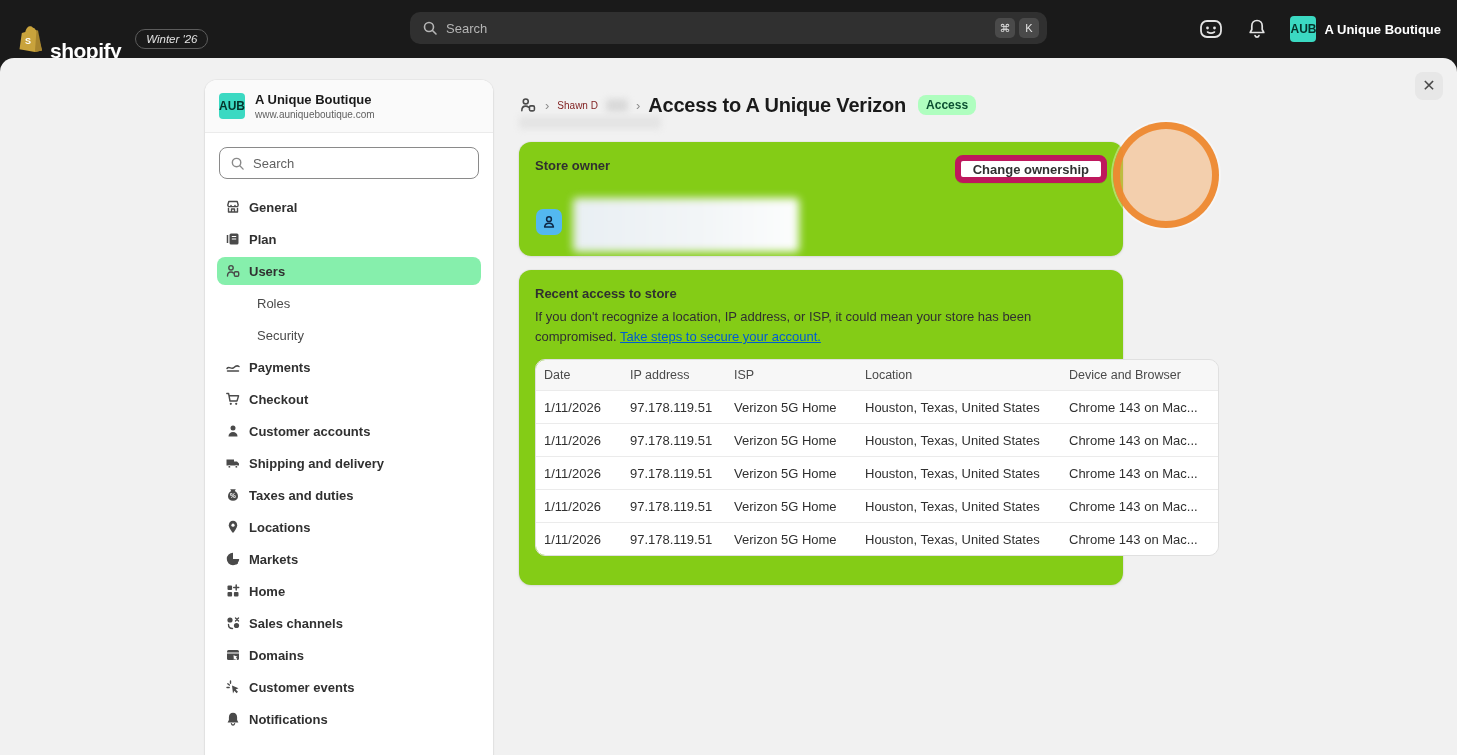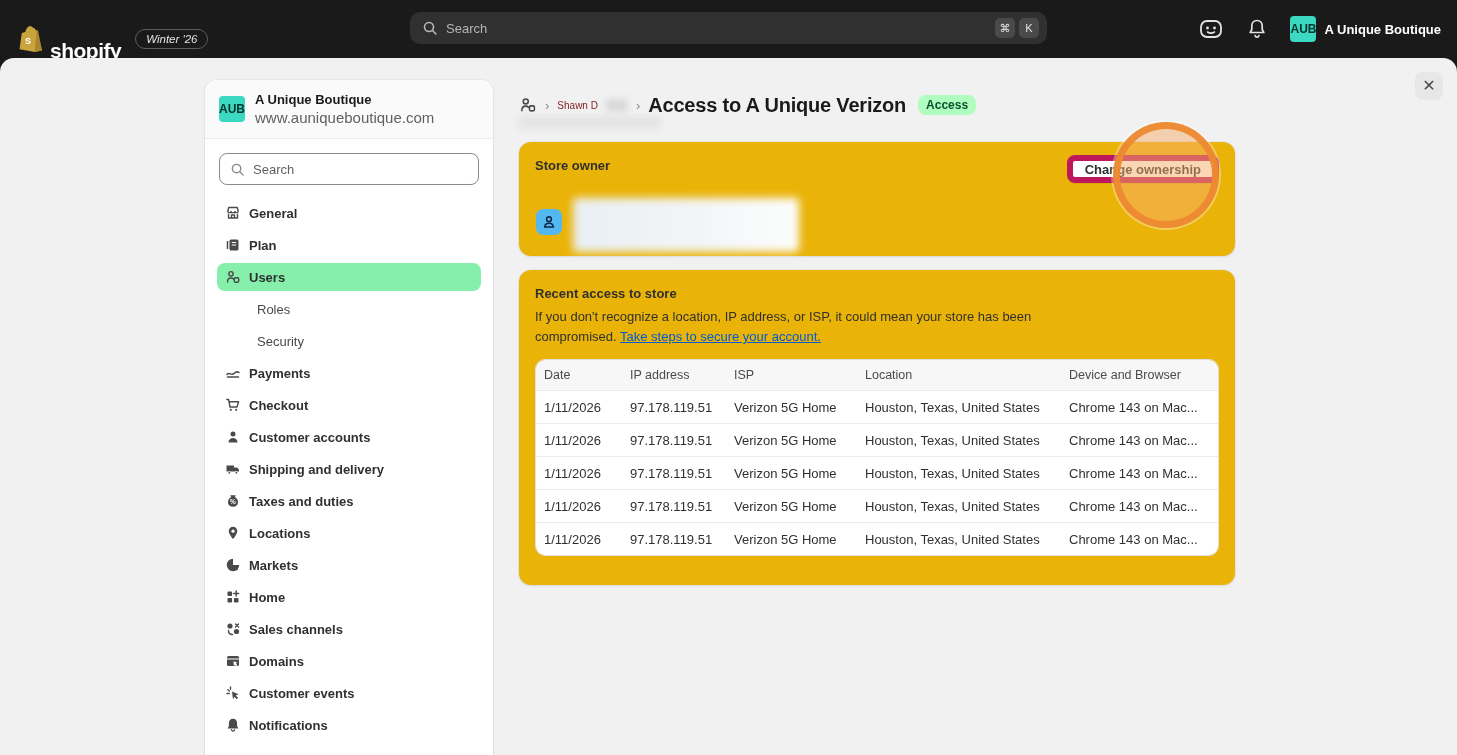--- a/index.html
+++ b/index.html
@@ -28,21 +28,21 @@
 
   
   .workspace { position:absolute; left:0; top:58px; width:1457px; height:697px; background:#f1f1f1;
     border-radius:14px 14px 0 0; overflow:hidden; }
 
   
   .sidebar { position:absolute; left:205px; top:22px; width:288px; height:720px; background:#fff;
     border-radius:12px; box-shadow:0 1px 3px rgba(0,0,0,0.08), 0 0 0 1px rgba(0,0,0,0.03); overflow:hidden; }
   .sb-head { background:#fafafa; border-bottom:1px solid #ebebeb; padding:12px 14px; display:flex; gap:10px; align-items:center; }
   .sb-store-name { font-size:13px; font-weight:700; color:#1a1a1a; }
-  .sb-store-domain { font-size:15px; color:#616161; margin-top:2px; }
+  .sb-store-domain { font-size:10px; color:#616161; margin-top:2px; }
   .sb-search-wrap { padding:14px 14px 6px; }
   .sb-search { display:flex; align-items:center; gap:8px; border:1px solid #8a8a8a; border-radius:8px;
     height:32px; padding:0 10px; background:#fff; cursor:text; }
   .sb-search .ph { color:#616161; font-size:13px; }
   .sb-items { padding:8px 12px; }
   .sb-item { display:flex; align-items:center; gap:8px; height:28px; margin-bottom:4px; padding:0 8px;
     border-radius:8px; cursor:pointer; }
   .sb-item.selected { background:#86efac; }
   .sb-item .ico { width:16px; height:16px; display:flex; align-items:center; justify-content:center; }
   .sb-item .lbl { font-size:13px; font-weight:550; color:#303030; }
@@ -54,21 +54,21 @@
   .breadcrumb { display:flex; align-items:center; gap:8px; height:26px; }
   .bc-sep { color:#8a8a8a; font-size:13px; }
   .bc-parent { color:#7f1d1d; font-size:10px; filter:blur(0.4px); cursor:pointer; }
   .bc-parent-smudge { width:22px; height:13px; background:#d9d9d9; border-radius:3px; filter:blur(3px); }
   .page-title { color:#1a1a1a; font-size:20px; font-weight:700; letter-spacing:-0.2px; }
   .badge-active { background:#affebf; color:#0c5132; font-size:12px; font-weight:550;
     border-radius:8px; padding:3px 8px; margin-left:4px; }
   .bc-redaction { position:absolute; left:0; top:24px; width:142px; height:13px; background:#e4e4e4;
     border-radius:3px; filter:blur(3px); }
 
-  .card { position:absolute; left:0; width:716px; background:#eab308; border-radius:12px;
+  .card { position:absolute; left:0; width:604px; background:#84cc16; border-radius:12px;
     box-shadow:0 1px 3px rgba(0,0,0,0.08), 0 0 0 1px rgba(0,0,0,0.03); }
   .owner-card { top:50px; height:114px; }
   .card-title { font-size:13px; font-weight:650; color:#303030; }
   .owner-card .card-title { position:absolute; left:16px; top:16px; }
   .btn-secondary { position:absolute; right:16px; top:13px; height:28px; padding:0 12px; background:#fff;
     border:6px solid #be185d; border-radius:8px; box-shadow:0 1px 0 rgba(0,0,0,0.06);
     font-size:13px; font-weight:550; color:#303030; cursor:pointer;
     font-family:"Liberation Sans","DejaVu Sans",sans-serif; }
   .owner-avatar { position:absolute; left:17px; top:67px; width:26px; height:26px; border-radius:7px;
     background:#53b8f0; display:flex; align-items:center; justify-content:center; }

